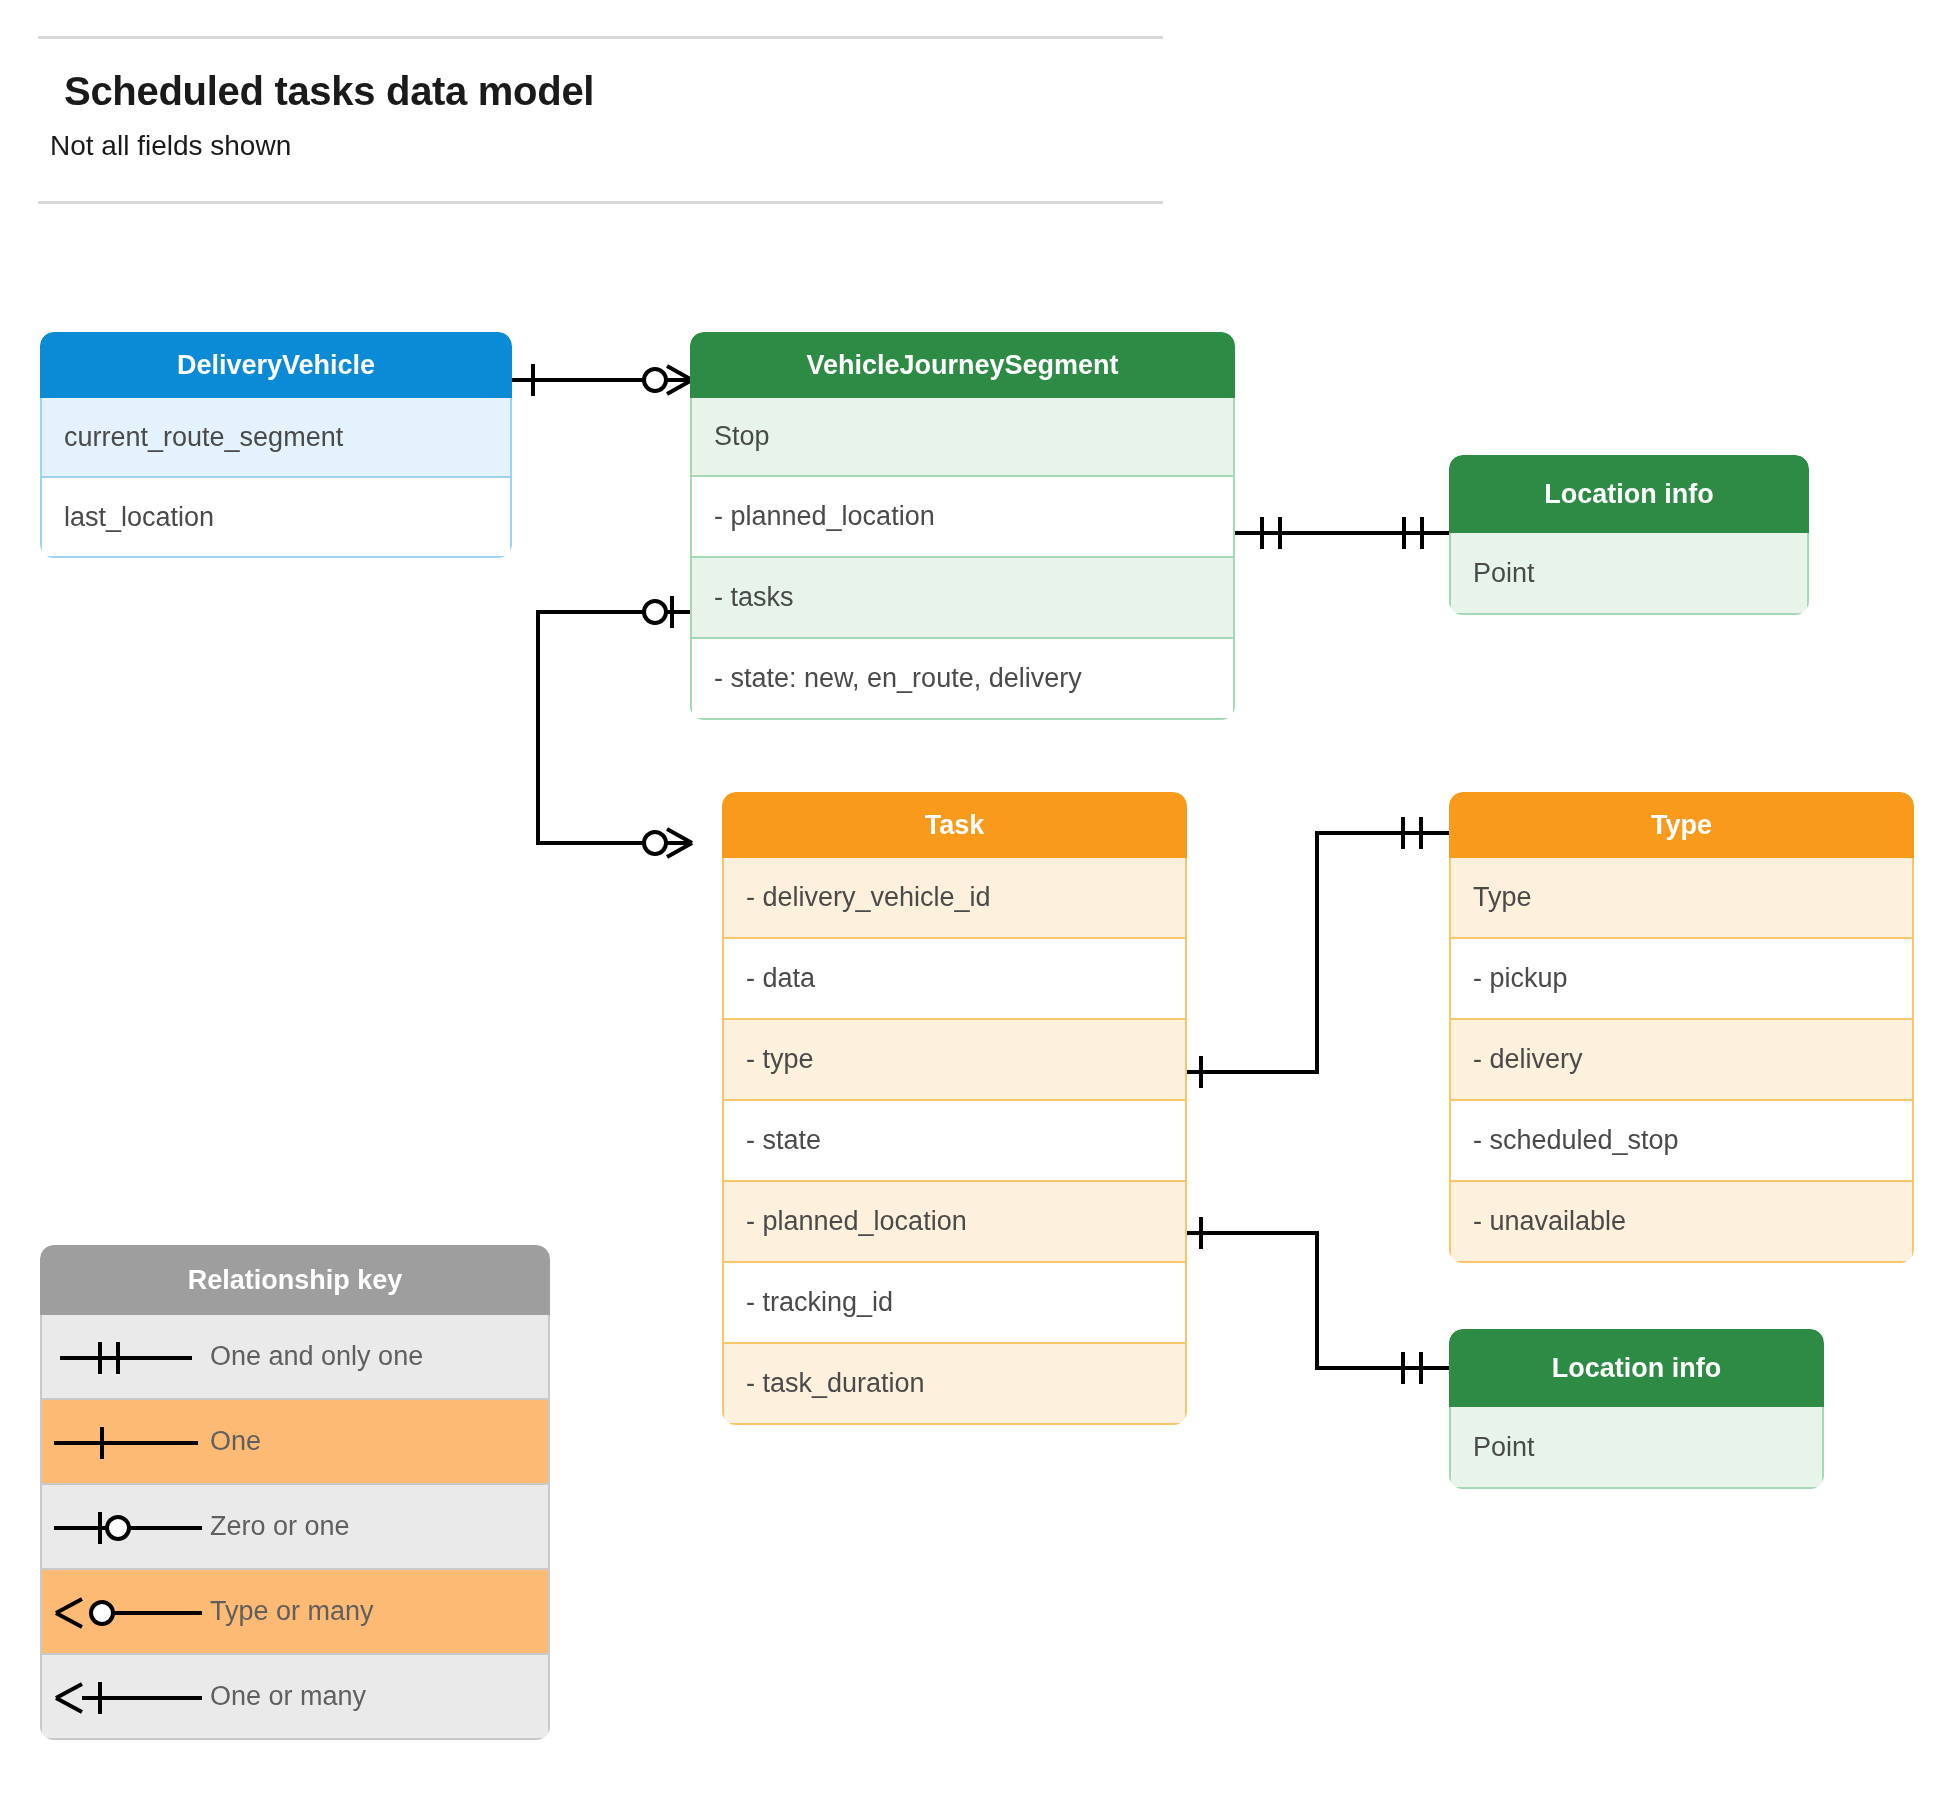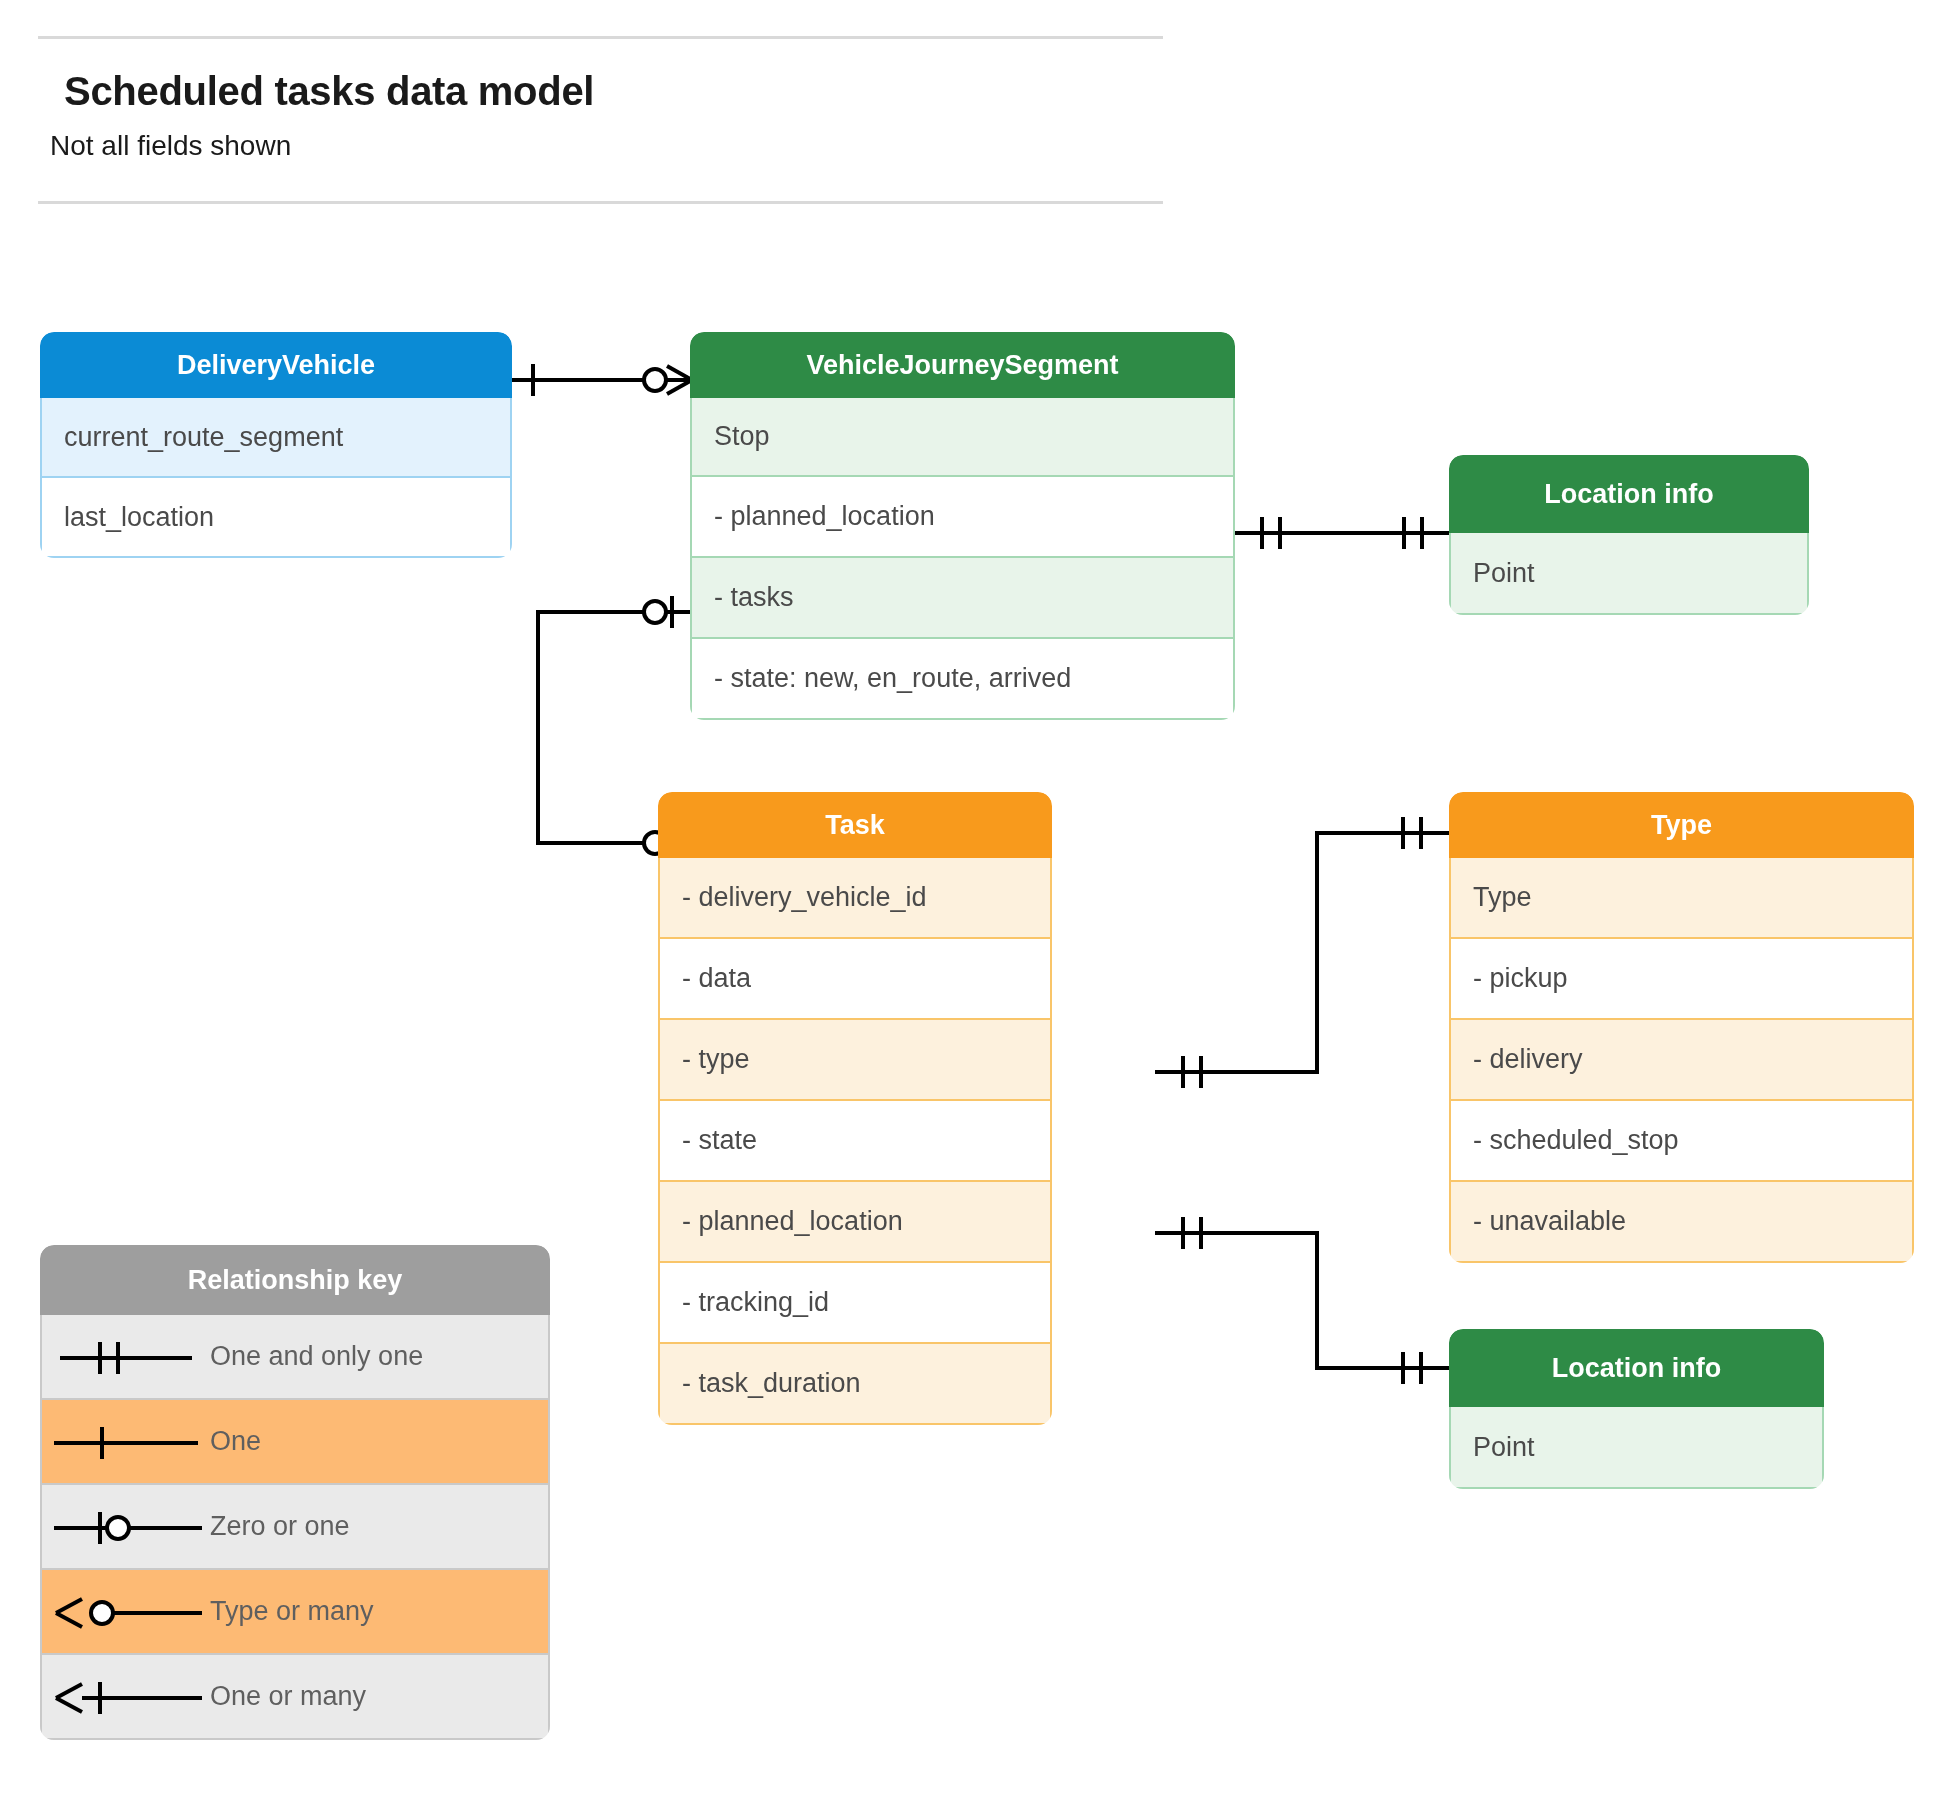--- a/index.html
+++ b/index.html
@@ -181,29 +181,29 @@
     <div class="e-head" style="height:66px;">DeliveryVehicle</div>
     <div class="e-row alt" style="height:80px;">current_route_segment</div>
     <div class="e-row" style="height:80px;">last_location</div>
   </div>
 
   <div class="entity sc-green" style="left:690px; top:332px; width:545px;">
     <div class="e-head" style="height:66px;">VehicleJourneySegment</div>
     <div class="e-row alt" style="height:79px;">Stop</div>
     <div class="e-row" style="height:81px;">-  planned_location</div>
     <div class="e-row alt" style="height:81px;">- tasks</div>
-    <div class="e-row" style="height:81px;">- state: new, en_route, arrived</div>
+    <div class="e-row" style="height:81px;">- state: new, en_route, delivery</div>
   </div>
 
   <div class="entity sc-green" style="left:1449px; top:455px; width:360px;">
     <div class="e-head" style="height:78px;">Location info</div>
     <div class="e-row alt" style="height:82px;">Point</div>
   </div>
 
-  <div class="entity sc-orange" style="left:658px; top:792px; width:394px;">
+  <div class="entity sc-orange" style="left:722px; top:792px; width:465px;">
     <div class="e-head" style="height:66px;">Task</div>
     <div class="e-row alt" style="height:81px;">- delivery_vehicle_id</div>
     <div class="e-row" style="height:81px;">- data</div>
     <div class="e-row alt" style="height:81px;">- type</div>
     <div class="e-row" style="height:81px;">- state</div>
     <div class="e-row alt" style="height:81px;">- planned_location</div>
     <div class="e-row" style="height:81px;">- tracking_id</div>
     <div class="e-row alt" style="height:81px;">- task_duration</div>
   </div>
 

